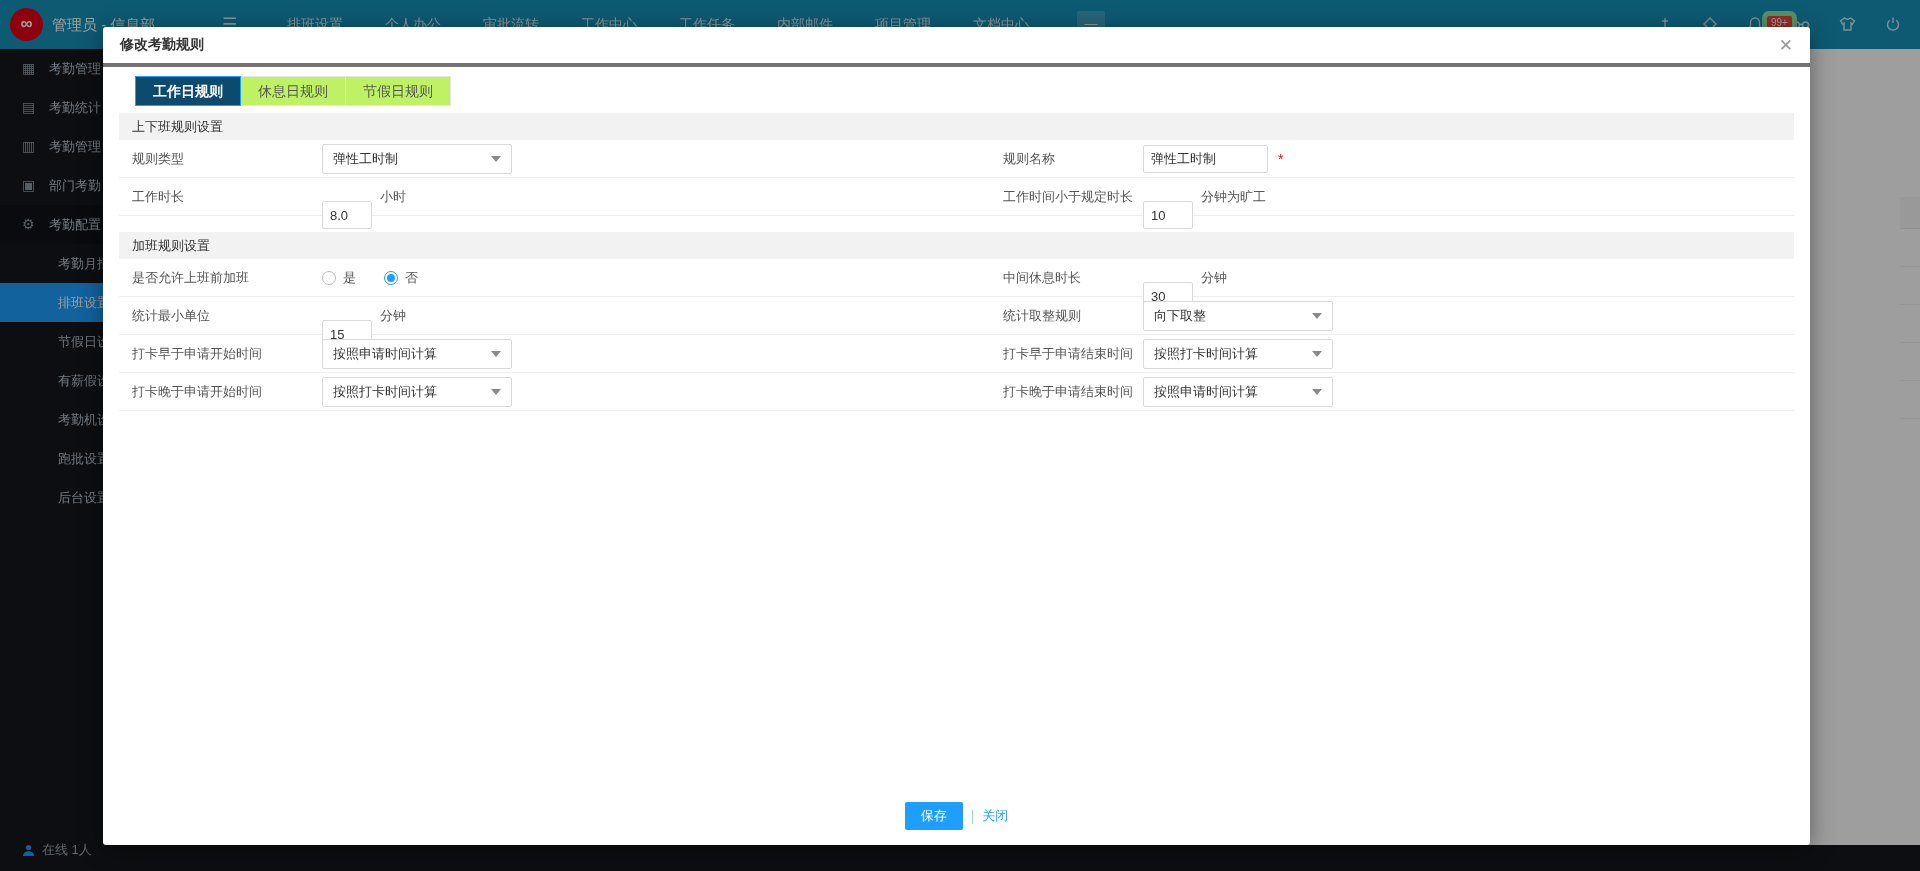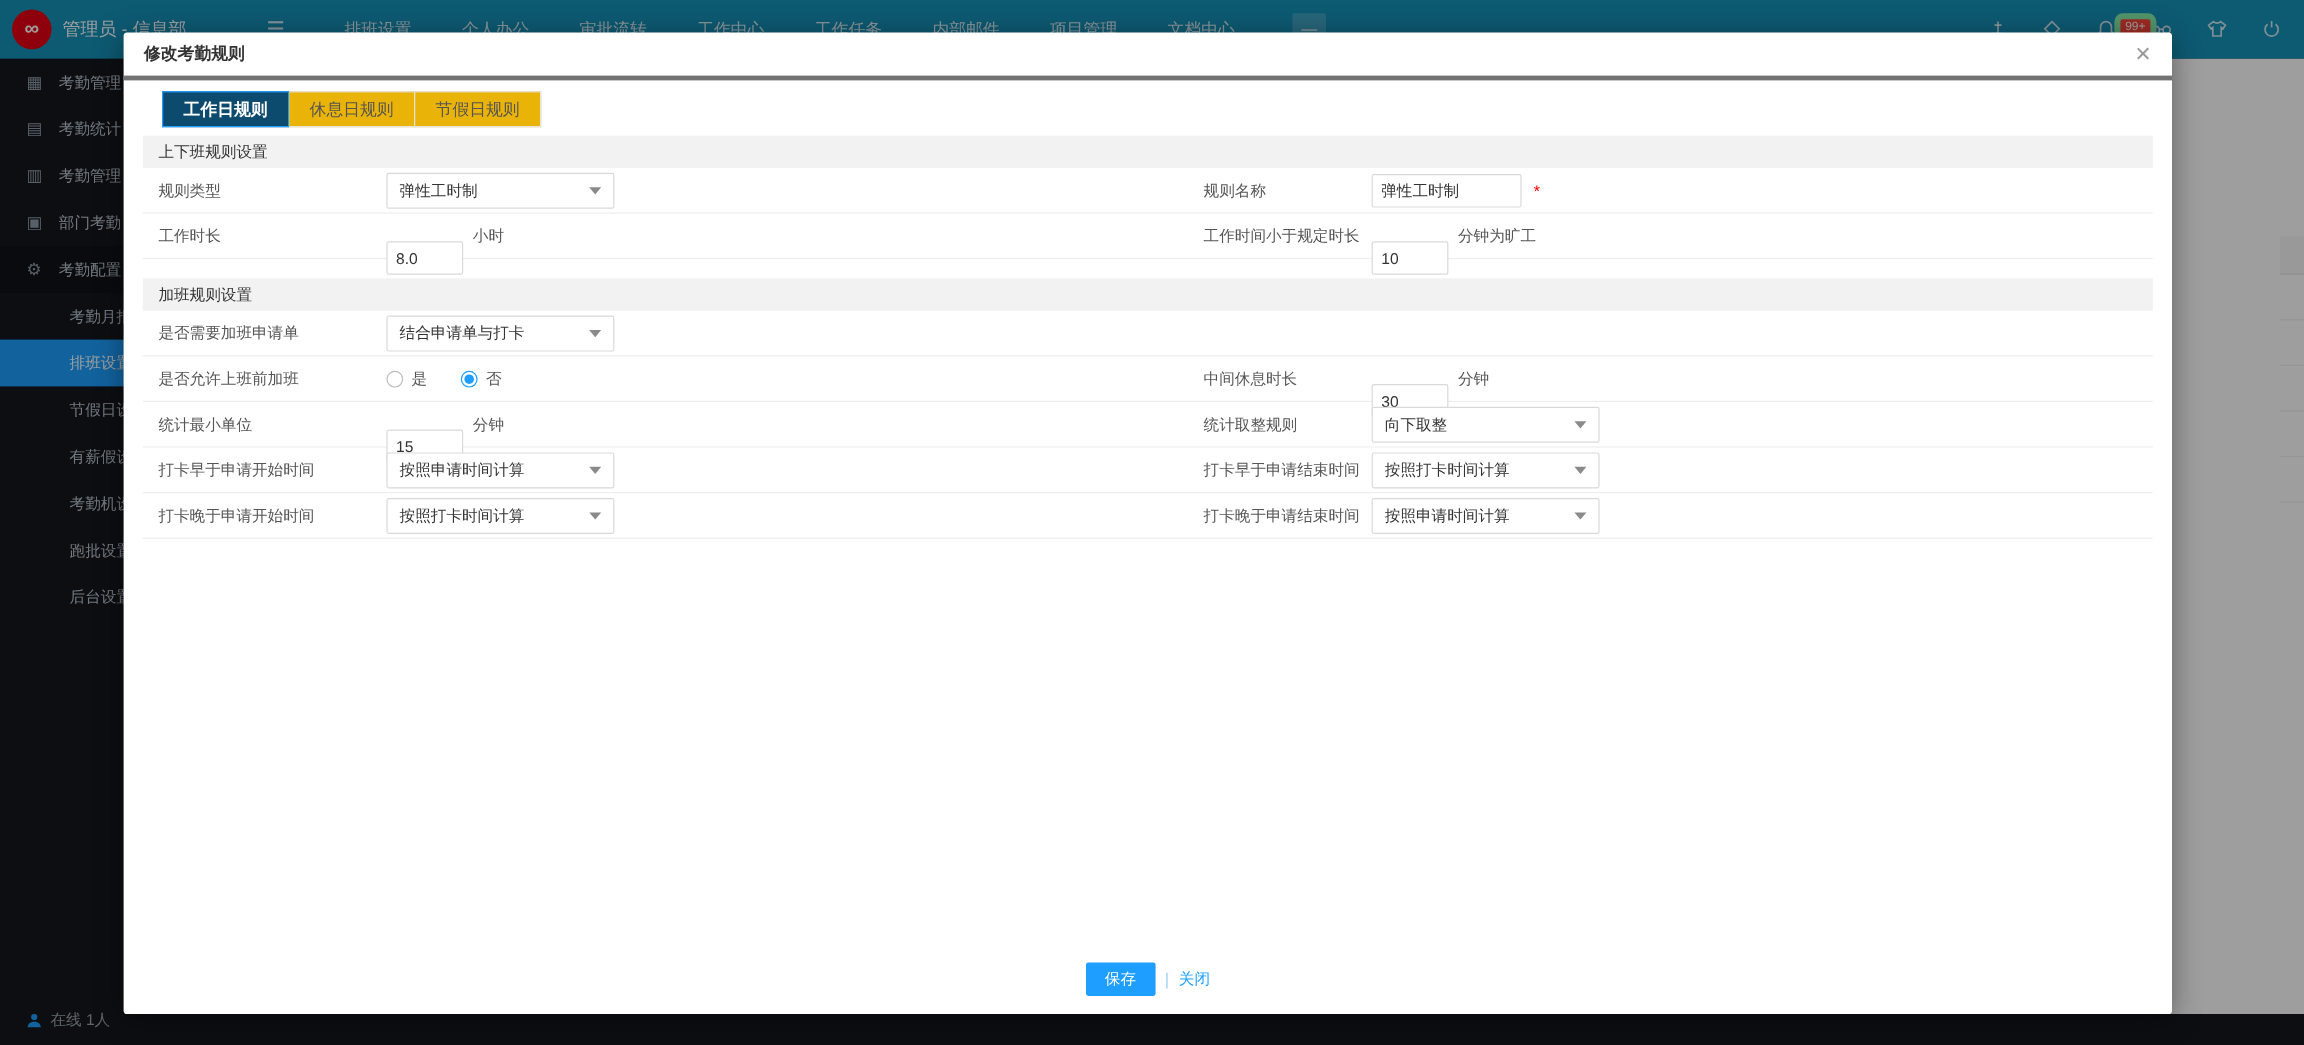--- a/index.html
+++ b/index.html
@@ -44,38 +44,38 @@
   
   .modal { position:absolute; left:103px; top:27px; width:1707px; height:818px; background:#fff;
     border-radius:3px; box-shadow:0 4px 24px rgba(0,0,0,.4); z-index:20; font-size:13px; color:#333; }
   .m-head { height:40px; border-bottom:4px solid #737373; display:flex; align-items:center;
     justify-content:space-between; padding:0 17px; }
   .m-title { font-size:14px; font-weight:bold; color:#333; }
   .m-x { color:#999; font-size:17px; line-height:1; cursor:pointer; }
   .m-body { padding:9px 16px 0 16px; }
   .tabs { display:flex; }
   .tab { height:30px; line-height:28px; padding:0 17px; font-size:14px; color:#555;
-    border:1px solid #e4e4e4; border-left:none; background:#eab308; }
+    border:1px solid #e4e4e4; border-left:none; background:#bef264; }
   .tab:first-child { border-left:1px solid #e4e4e4; }
   .tab.active { background:#0c4a6e; border-color:#1E9FFF; color:#fff; font-weight:bold;margin-left:16px; }
   .secbar { height:27px; line-height:27px; background:#f2f2f2; padding-left:13px; color:#333; }
   .secbar.first { margin-top:7px; }
   .secbar.gap { margin-top:16px; }
   .frow { display:flex; height:38px; border-bottom:1px solid #eeeeee; align-items:center; }
   .fcol { flex:1; display:flex; align-items:center; padding-left:13px; }
   .fcol.right { padding-left:80px; }
   .flabel { width:190px; color:#555; flex:none; }
   .fcol.right .flabel { width:140px; }
   .sel { width:190px; height:30px; border:1px solid #d9d9d9; border-radius:2px; background:#fff;
     display:flex; align-items:center; justify-content:space-between; padding:0 10px; }
   .sel-arrow { width:0; height:0; border-left:5px solid transparent; border-right:5px solid transparent;
     border-top:6px solid #8a8a8a; }
   .inp { height:28px; border:1px solid #d9d9d9; border-radius:2px; padding:0 7px; font-size:13px;
     color:#333; font-family:inherit; outline:none; }
-  .inp-s { width:64px;margin-top:37px; }
+  .inp-s { width:50px;margin-top:37px; }
   .inp-m { width:125px; }
   .unit { margin-left:8px; color:#555; }
   .req { margin-left:10px; color:#ff0000; font-size:14px; }
   .radio { display:flex; align-items:center; margin-right:28px; }
   .rdot { width:14px; height:14px; border:1px solid #bdbdbd; border-radius:50%; background:#fff;
     position:relative; }
   .radio.checked .rdot { border-color:#1E9FFF; }
   .radio.checked .rdot::after { content:""; position:absolute; left:2px; top:2px; width:8px; height:8px;
     border-radius:50%; background:#1E9FFF; }
   .rlabel { margin-left:7px; color:#555; }
@@ -212,30 +212,20 @@
       </div>
       <div class="fcol right">
         <span class="flabel">工作时间小于规定时长</span>
         <input class="inp inp-s" value="10" style="">
         <span class="unit">分钟为旷工</span>
       </div>
     </div>
 
     <div class="secbar gap">加班规则设置</div>
 
-    <div class="frow">
-      <div class="fcol">
-        <span class="flabel">是否需要加班申请单</span>
-        <div class="sel">
-          <span>结合申请单与打卡</span>
-          <span class="sel-arrow"></span>
-        </div>
-      </div>
-      <div class="fcol right"></div>
-    </div>
 
     <div class="frow">
       <div class="fcol">
         <span class="flabel">是否允许上班前加班</span>
         <span class="radio">
             <span class="rdot"></span>
             <span class="rlabel">是</span>
           </span>
         <span class="radio checked">
             <span class="rdot"></span>

